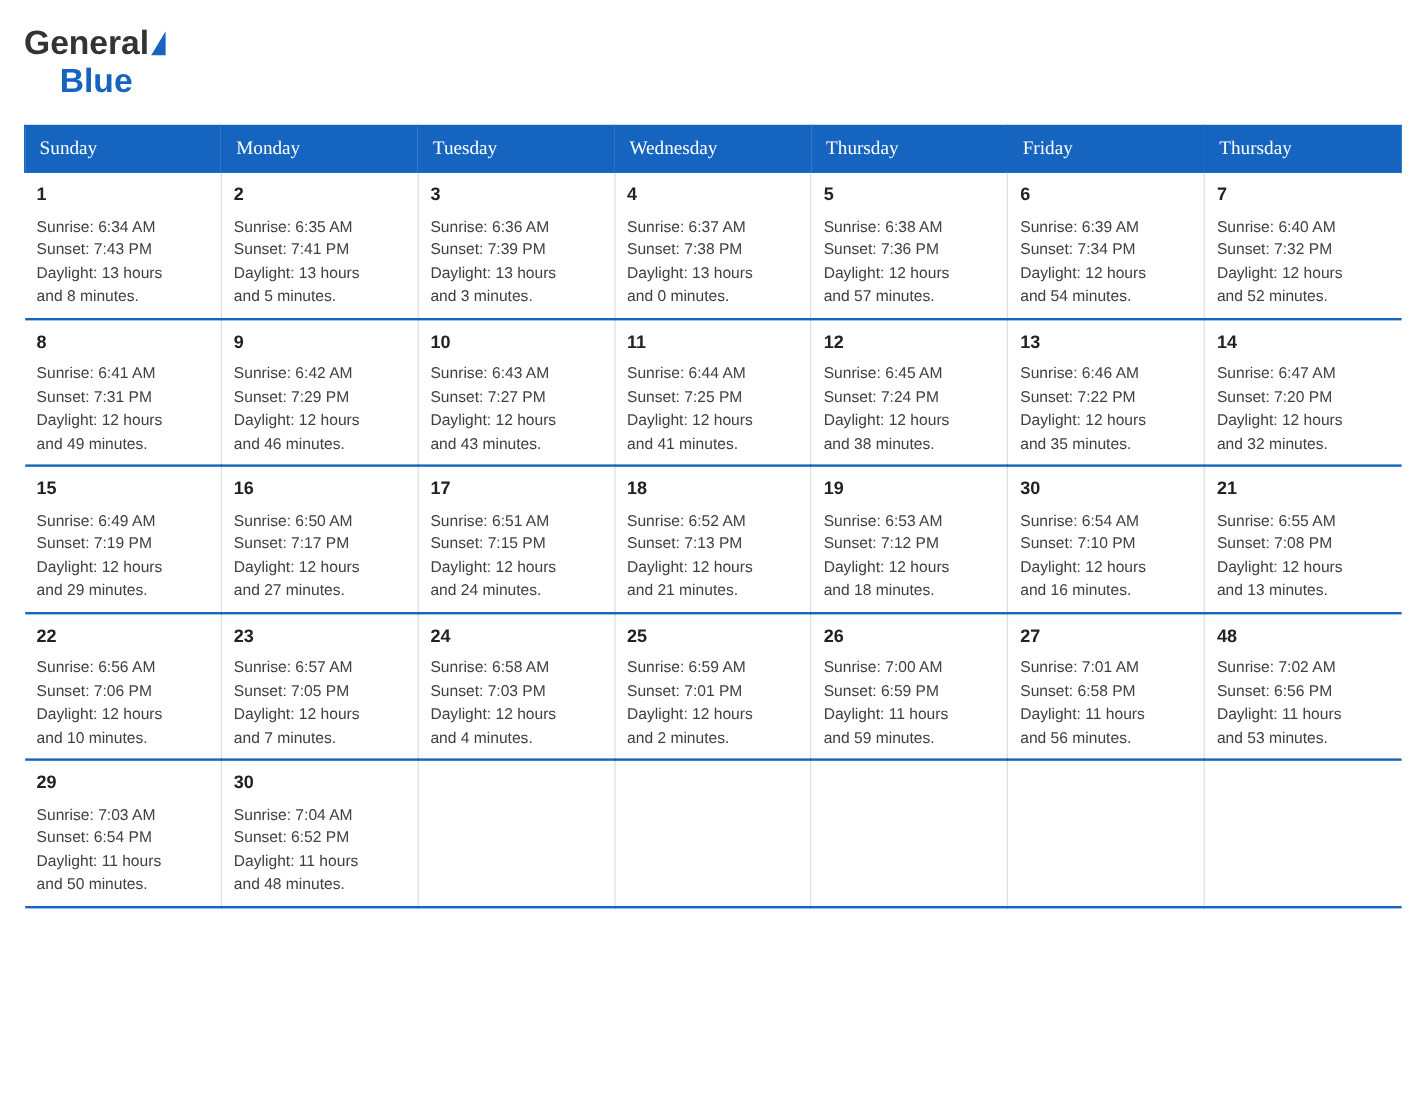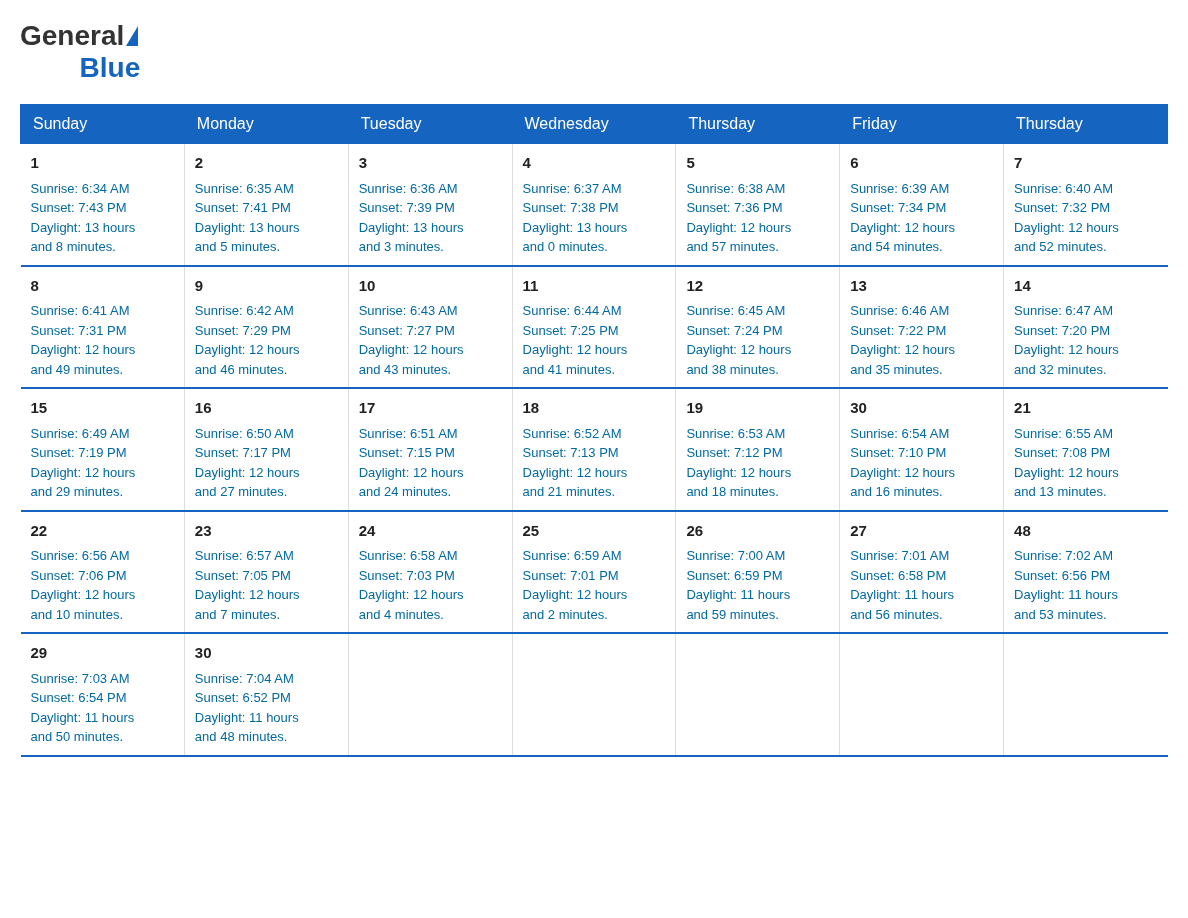--- a/index.html
+++ b/index.html
@@ -13,21 +13,21 @@
     }
     .header {
       display: flex;
       justify-content: space-between;
       align-items: flex-start;
       margin-bottom: 20px;
     }
     .logo {
       display: flex;
       flex-direction: column;
-      align-items: flex-end;
+      align-items: center;
     }
     .logo-general {
       font-size: 28px;
       font-weight: bold;
       color: #333;
       display: flex;
       align-items: center;
     }
     .logo-blue {
       font-size: 28px;
@@ -63,20 +63,21 @@
       border-collapse: collapse;
     }
     thead tr th {
       background: #1565c0;
       color: #fff;
       font-size: 16px;
       font-weight: normal;
       padding: 10px 12px;
       text-align: left;
       border: 1px solid #1565c0;
+      font-family: Liberation Serif, serif;
     }
     tbody tr {
       border-bottom: 2px solid #1565c0;
     }
     tbody tr td {
       padding: 8px 10px;
       vertical-align: top;
       border-right: 1px solid #ddd;
       font-size: 13px;
       line-height: 1.5;
@@ -87,21 +88,21 @@
       border-right: none;
     }
     .day-num {
       font-size: 15px;
       font-weight: bold;
       color: #222;
       display: block;
       margin-bottom: 4px;
     }
     .day-info {
-      color: #0369a1;
+      color: #404040;
       font-size: 13px;
     }
     .empty-cell {
       background: #fff;
     }
   </style>
 </head>
 <body>
 
 <div class="header">

